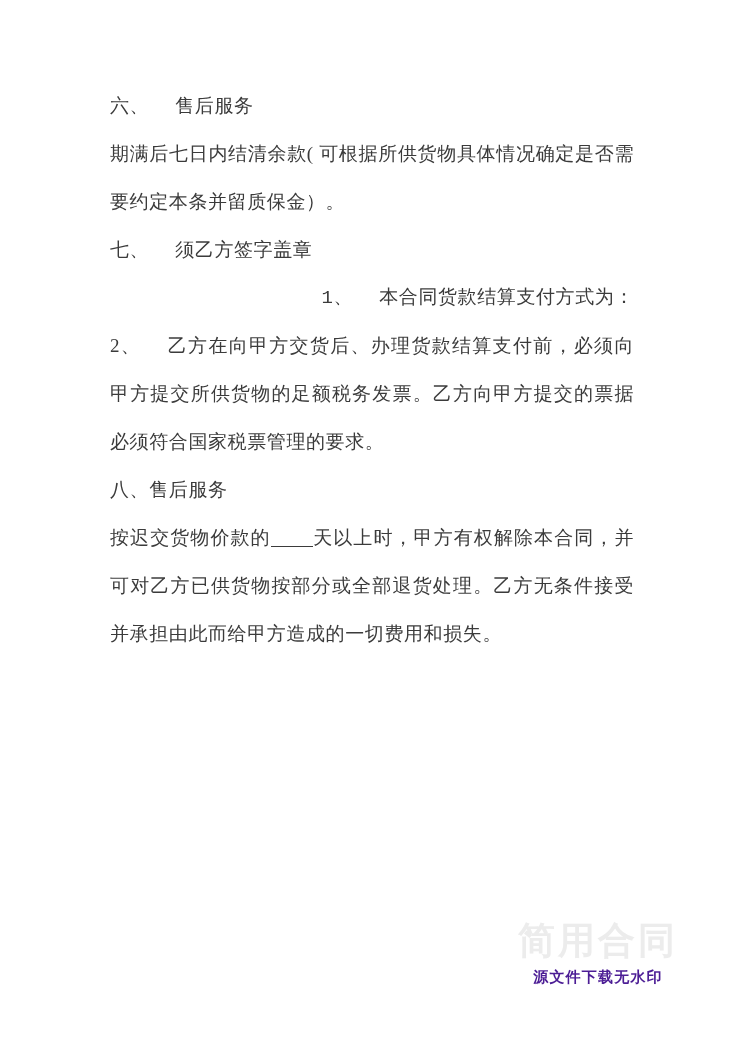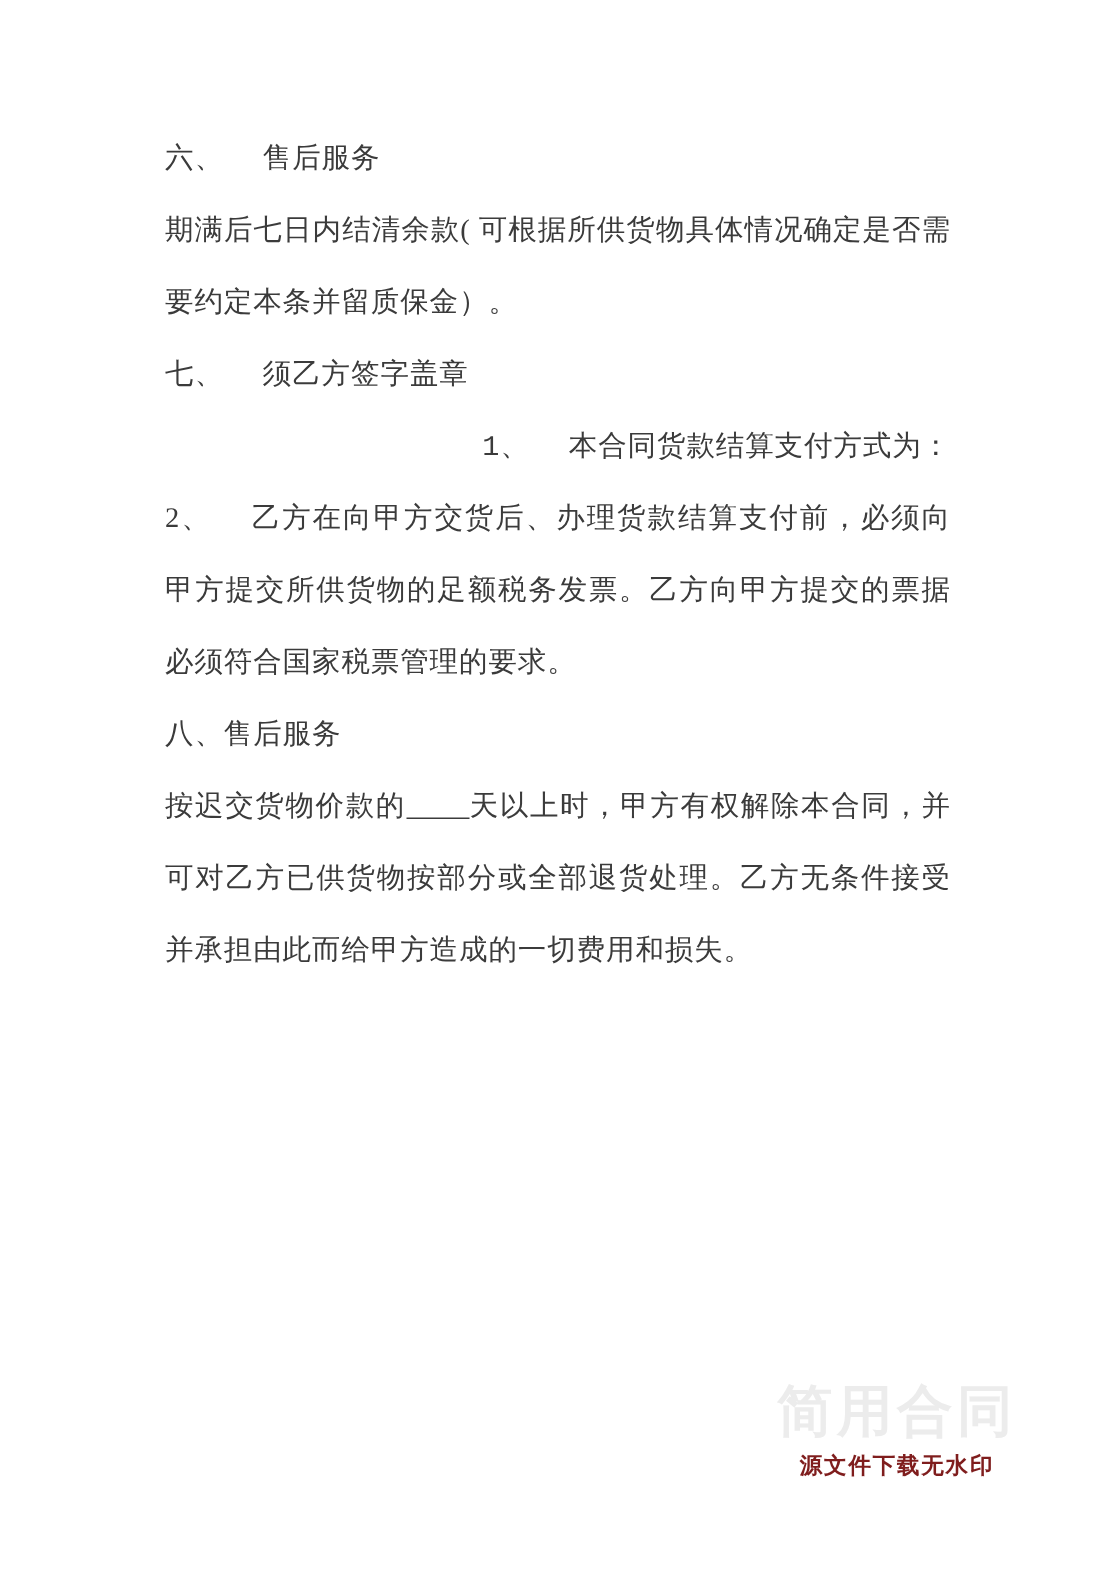--- a/index.html
+++ b/index.html
@@ -78,21 +78,21 @@
     letter-spacing: 3px;
     color: #ececec;
     line-height: 1.05;
     white-space: nowrap;
   }
   #watermark-tagline {
     font-family: Liberation Mono, monospace;
     font-size: 15px;
     font-weight: bold;
     letter-spacing: 1.2px;
-    color: #7f1d1d;
+    color: #4c1d95;
     margin-top: 7px;
     white-space: nowrap;
   }
 </style>
 </head>
 <body>
 
 <div id="page">
 
   <div id="doc-body">

